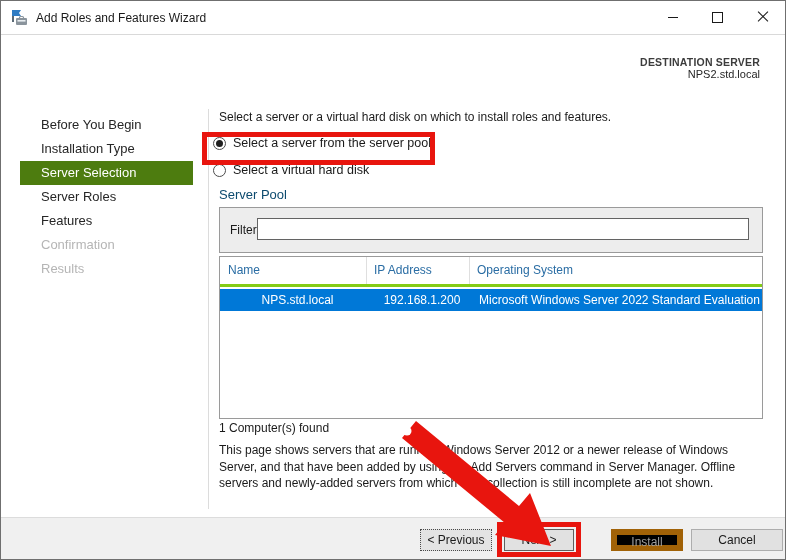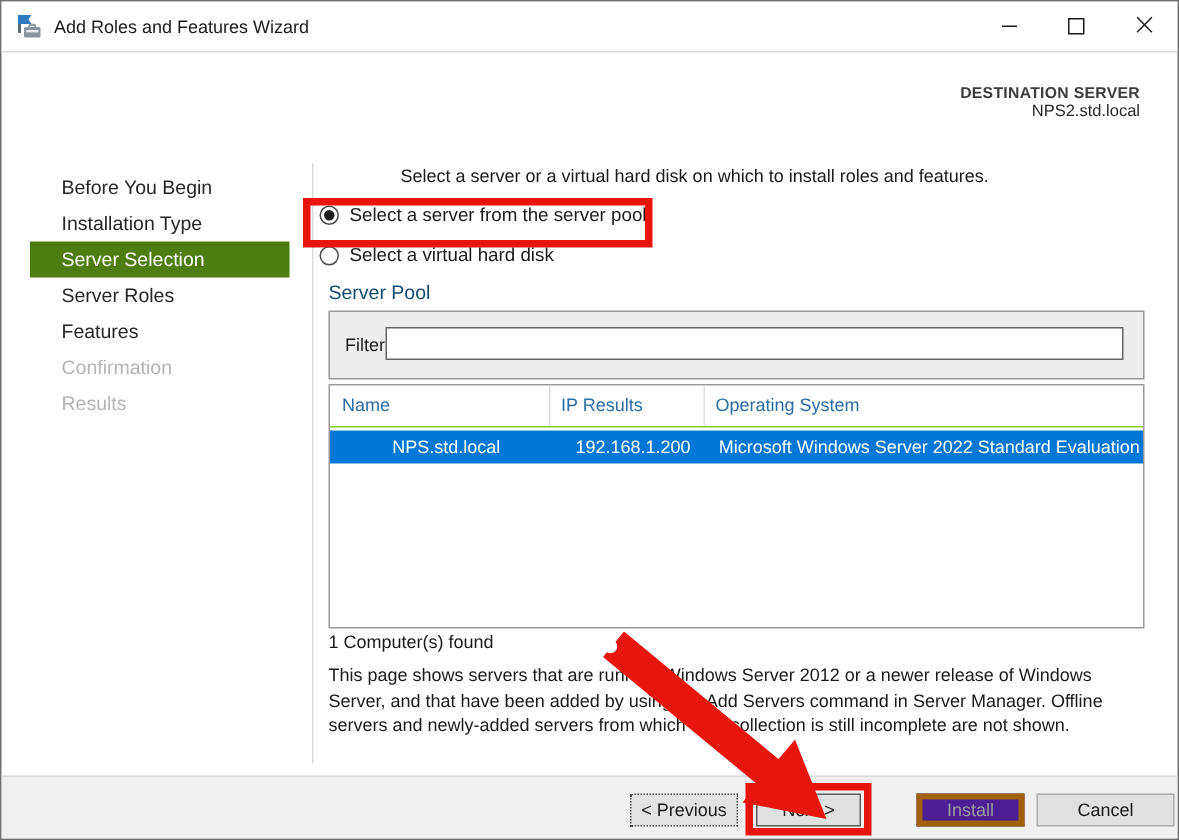--- a/index.html
+++ b/index.html
@@ -24,57 +24,57 @@
   .dest{position:absolute;right:25px;top:55px;text-align:right;}
   .dest-label{font-size:10.5px;color:#3c3c3c;font-weight:bold;letter-spacing:.2px;}
   .dest-value{font-size:11px;color:#262626;margin-top:0;}
   
   .sidebar{position:absolute;left:19px;top:112px;width:173px;}
   .nav-item{height:24px;line-height:24px;padding-left:21px;font-size:13px;color:#262626;cursor:default;}
   .nav-item.sel{background:#4d7c0f;color:#ffffff;}
   .nav-item.dis{color:#b5b5b5;}
   .vsep{position:absolute;left:207px;top:108px;width:1px;height:400px;background:#dcdcdc;}
   
-  .intro{position:absolute;left:218px;top:109px;font-size:12px;color:#1a1a1a;margin-left:48px;}
+  .intro{position:absolute;left:218px;top:109px;font-size:12px;color:#1a1a1a;}
   .radio-row{position:absolute;left:212px;display:flex;align-items:center;gap:7px;}
   .radio{width:13px;height:13px;border:1px solid #4c4c4c;border-radius:50%;background:#fff;
          box-sizing:border-box;position:relative;flex:0 0 auto;}
   .radio.on::after{content:"";position:absolute;left:2px;top:2px;width:7px;height:7px;border-radius:50%;
          background:#1f1f1f;}
   .radio-label{font-size:12.5px;color:#1a1a1a;}
   .pool-title{position:absolute;left:218px;top:186px;font-size:13px;color:#0c4a6e;}
   .filter-panel{position:absolute;left:218px;top:206px;width:544px;height:46px;background:#ededed;
          border:1px solid #9a9a9a;box-sizing:border-box;}
   .filter-label{position:absolute;left:10px;top:15px;font-size:12px;color:#1a1a1a;}
   .filter-input{position:absolute;left:37px;top:10px;width:492px;height:22px;border:1px solid #636363;
          background:#ffffff;font-size:12px;padding:0 4px;box-sizing:border-box;outline:none;
          font-family:"Liberation Sans",sans-serif;}
   .pool-table{position:absolute;left:218px;top:255px;width:544px;height:163px;background:#ffffff;
          border:1px solid #9a9a9a;box-sizing:border-box;}
-  .thead{display:flex;height:27px;line-height:27px;border-bottom:1px solid #84cc16;}
+  .thead{display:flex;height:27px;line-height:27px;border-bottom:3px solid #84cc16;}
   .th{font-size:12px;color:#2a6da4;box-sizing:border-box;}
   .th1{width:147px;padding-left:8px;border-right:1px solid #dfdfdf;}
   .th2{width:103px;padding-left:7px;border-right:1px solid #dfdfdf;}
   .th3{flex:1;padding-left:7px;}
   .trow{display:flex;height:22px;line-height:22px;margin-top:2px;background:#0078d7;color:#ffffff;
         cursor:default;text-align:center;}
   .td{font-size:12px;box-sizing:border-box;white-space:nowrap;overflow:hidden;}
   .td1{width:147px;padding-left:8px;}
   .td2{width:103px;padding-left:7px;}
   .td3{flex:1;padding-left:7px;}
   .count{position:absolute;left:218px;top:420px;font-size:12px;color:#1a1a1a;}
   .desc{position:absolute;left:218px;top:441px;width:548px;font-size:12px;line-height:16.5px;color:#1a1a1a;}
   
   .footer{position:absolute;left:0;top:516px;right:0;bottom:0;background:#f0f0f0;border-top:1px solid #dcdcdc;}
   .btn{position:absolute;top:528px;height:22px;font-size:12px;color:#1a1a1a;text-align:center;
        background:#e1e1e1;border:1px solid #adadad;box-sizing:border-box;padding:0;cursor:default;
        font-family:"Liberation Sans",sans-serif;}
   .btn-prev{left:419px;width:72px;border:1px dotted #4a4a4a;background:#e3e3e3;}
   .btn-next{left:503px;width:70px;border:1px solid #5f5f5f;}
-  .btn-install{left:610px;width:72px;color:#9e9e9e;border:4px solid #a16207;background:#4c1d95;}
+  .btn-install{left:610px;width:72px;color:#9e9e9e;border:6px solid #a16207;background:#000000;}
   .btn-cancel{left:690px;width:92px;}
   
   .anno{position:absolute;border:5px solid #e8150e;box-sizing:border-box;pointer-events:none;z-index:40;}
   .anno-radio{left:201px;top:131px;width:233px;height:33px;}
   .anno-next{left:496px;top:521px;width:84px;height:35px;}
   .arrow-svg{position:absolute;left:0;top:0;width:786px;height:560px;pointer-events:none;z-index:50;}
 </style>
 </head>
 <body>
 
@@ -132,21 +132,21 @@
   <div class="pool-title">Server Pool</div>
 
   <div class="filter-panel">
     <span class="filter-label">Filter:</span>
     <input class="filter-input" type="text" value="" style="">
   </div>
 
   <div class="pool-table">
     <div class="thead">
       <div class="th th1">Name</div>
-      <div class="th th2">IP Results</div>
+      <div class="th th2">IP Address</div>
       <div class="th th3">Operating System</div>
     </div>
     <div class="trow">
       <div class="td td1">NPS.std.local</div>
       <div class="td td2">192.168.1.200</div>
       <div class="td td3">Microsoft Windows Server 2022 Standard Evaluation</div>
     </div>
   </div>
 
   <div class="count">1 Computer(s) found</div>

